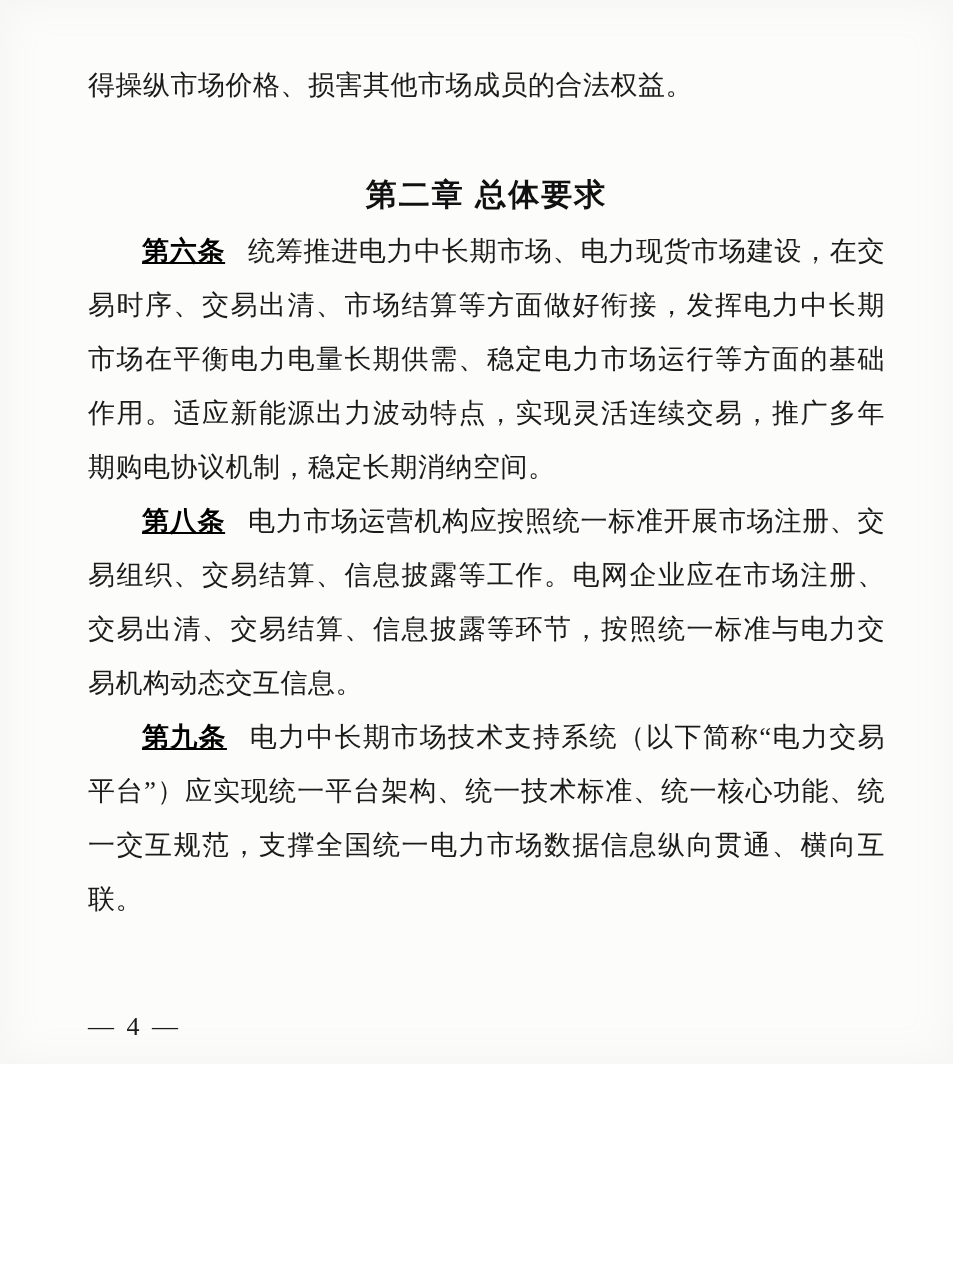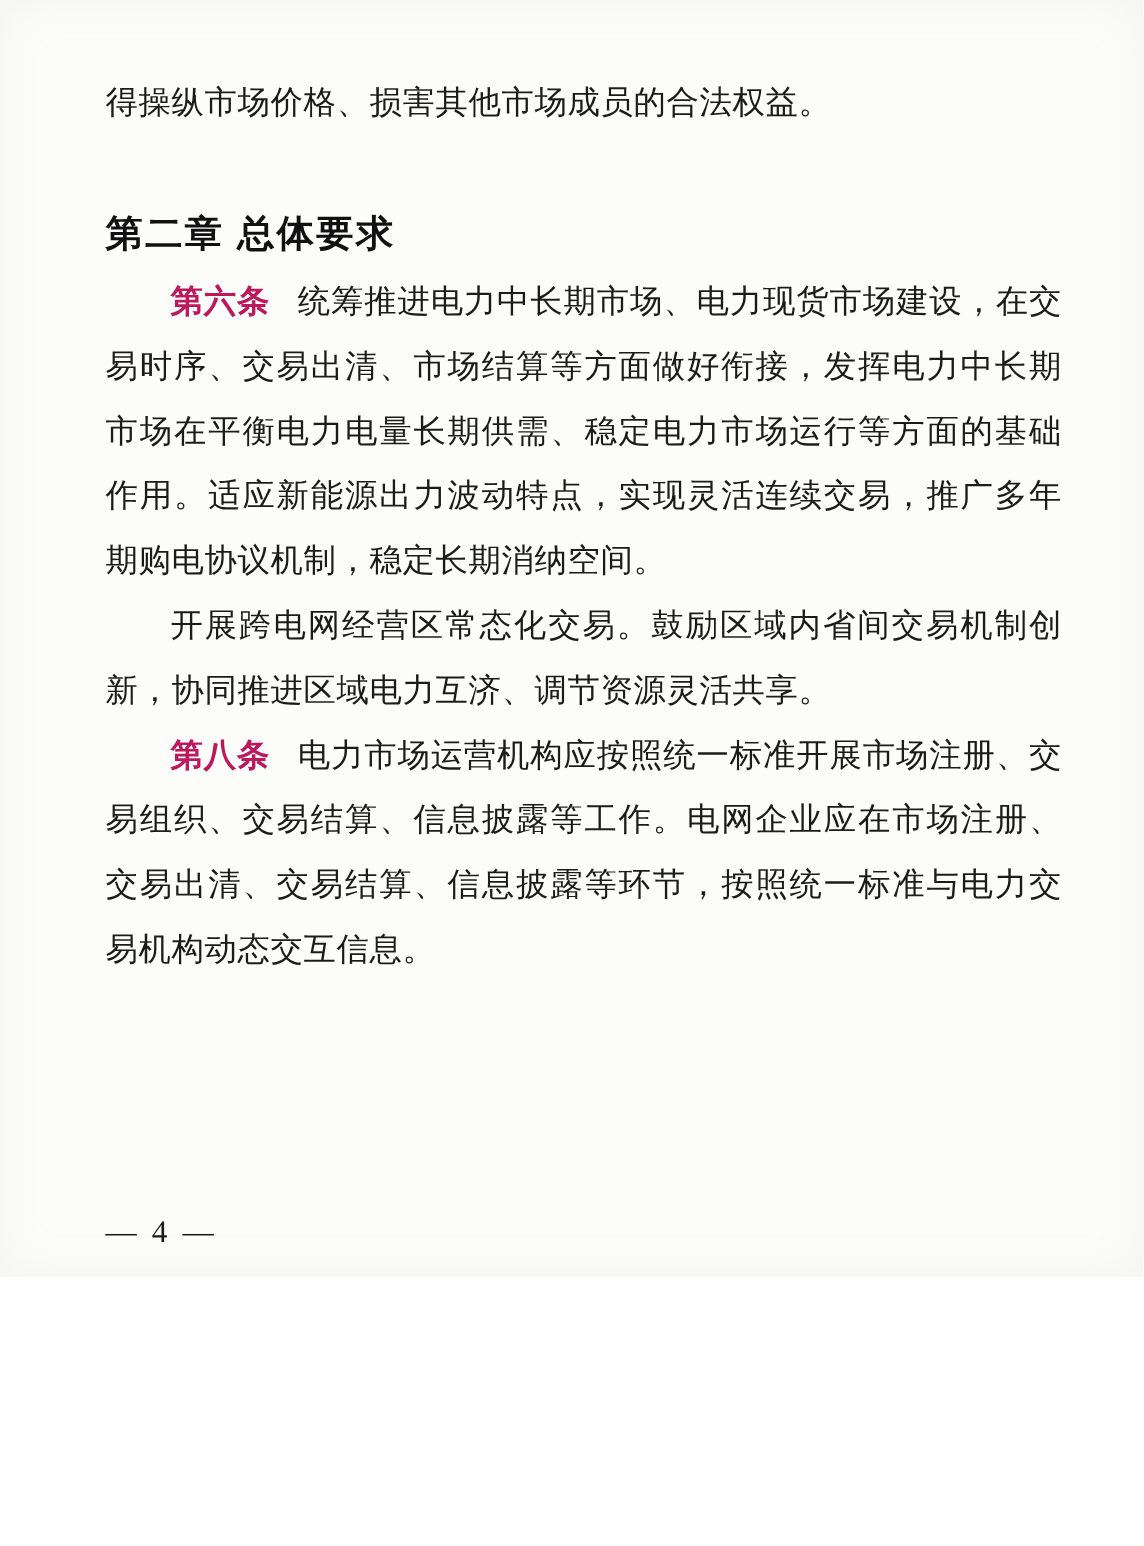--- a/index.html
+++ b/index.html
@@ -27,29 +27,30 @@
     text-justify: inter-character;
     letter-spacing: 0.5px;
   }
   .continuation { text-indent: 0; }
   .para { text-indent: 2em; }
   .chapter-heading {
     font-family: "Liberation Sans", sans-serif;
     font-size: 31px;
     line-height: 40px;
     font-weight: 700;
-    text-align: left;
+    text-align: center;
     margin: 63px 0 9px 0;
     letter-spacing: 2px;
     color: #111;
   }
   .article-label {
     font-family: "Liberation Sans", sans-serif;
     font-weight: 700;
-    color: #be185d;
+    color: #000000;
+    text-decoration: underline;
   }
   .article-label:not(:empty) { margin-right: 0.85em; }
   .footer {
     position: absolute;
     left: 88px;
     bottom: 22px;
     font-size: 26px;
     letter-spacing: 3px;
     color: #1b1b1b;
   }
@@ -61,26 +62,26 @@
 
   <p class="body-text continuation">得操纵市场价格、损害其他市场成员的合法权益。</p>
 
   <h2 class="chapter-heading">第二章 总体要求</h2>
 
   <p class="body-text para">
     <span class="article-label">第六条</span><span>统筹推进电力中长期市场、电力现货市场建设，在交易时序、交易出清、市场结算等方面做好衔接，发挥电力中长期市场在平衡电力电量长期供需、稳定电力市场运行等方面的基础作用。适应新能源出力波动特点，实现灵活连续交易，推广多年期购电协议机制，稳定长期消纳空间。</span>
   </p>
 
 
-  <p class="body-text para">
-    <span class="article-label"></span><span>开展跨电网经营区常态化交易。鼓励区域内省间交易机制创新，协同推进区域电力互济、调节资源灵活共享。</span>
-  </p>
 
   <p class="body-text para">
     <span class="article-label">第八条</span><span>电力市场运营机构应按照统一标准开展市场注册、交易组织、交易结算、信息披露等工作。电网企业应在市场注册、交易出清、交易结算、信息披露等环节，按照统一标准与电力交易机构动态交互信息。</span>
   </p>
 
+  <p class="body-text para">
+    <span class="article-label">第九条</span><span>电力中长期市场技术支持系统（以下简称“电力交易平台”）应实现统一平台架构、统一技术标准、统一核心功能、统一交互规范，支撑全国统一电力市场数据信息纵向贯通、横向互联。</span>
+  </p>
 
   <div class="footer">
     <span>— 4 —</span>
   </div>
 
 </div>
 
 </body></html>

